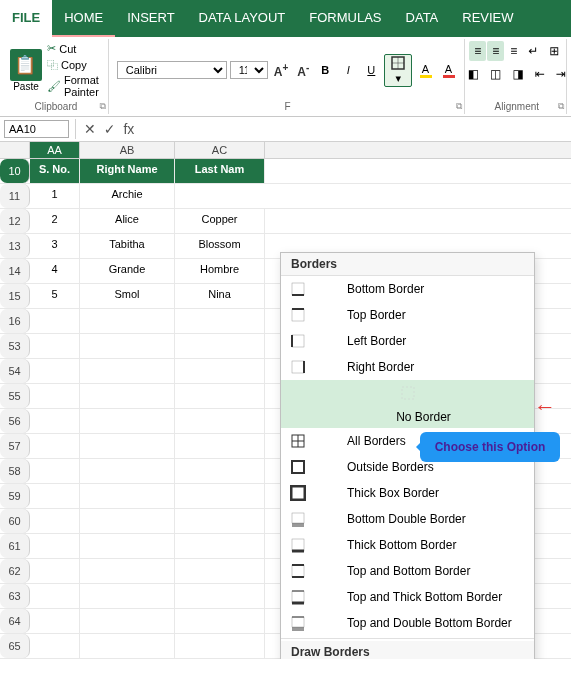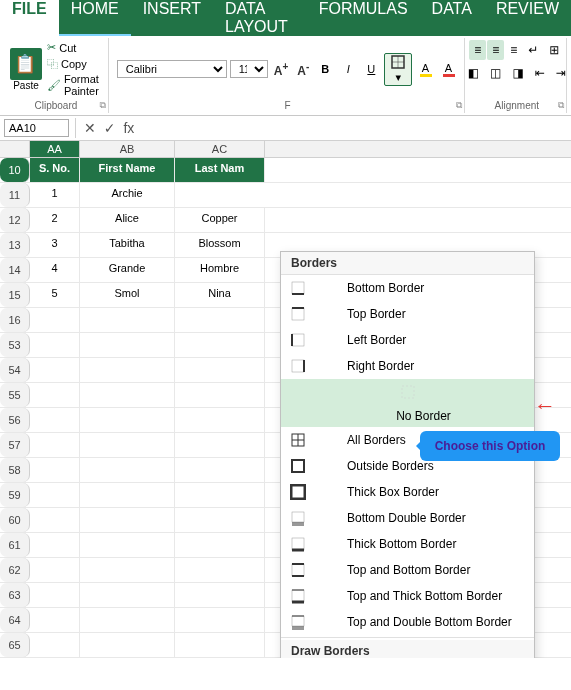--- a/index.html
+++ b/index.html
@@ -1,18 +1,18 @@
 <!DOCTYPE html>
 <html><head>
   <meta charset="utf-8">
   <style>
     * { margin: 0; padding: 0; box-sizing: border-box; }
     body { font-family: 'Segoe UI', Arial, sans-serif; font-size: 12px; background: #fff; width: 571px; height: 690px; overflow: hidden; }
     .ribbon-tabs { display: flex; background: #217346; }
-    .ribbon-tab { padding: 0 12px; color: #fff; font-size: 16px; cursor: pointer; }
+    .ribbon-tab { padding: 10px 12px; color: #fff; font-size: 13px; cursor: pointer; }
     .ribbon-tab.active { background: #fff; color: #217346; font-weight: bold; }
 
     .ribbon-content { display: flex; align-items: stretch; padding: 2px 4px; gap: 2px; background: #fff; border-bottom: 1px solid #c8c8c8; min-height: 66px; }
     .ribbon-group { display: flex; flex-direction: column; align-items: center; border-right: 1px solid #d8d8d8; padding: 2px 6px; position: relative; }
     .ribbon-group-label { font-size: 10px; color: #666; margin-top: auto; padding-top: 2px; }
     .ribbon-group-content { display: flex; align-items: center; gap: 2px; flex: 1; }
     .ribbon-group-expand { position: absolute; bottom: 2px; right: 2px; font-size: 9px; color: #888; cursor: pointer; }
 
     .paste-btn { display: flex; flex-direction: column; align-items: center; }
     .paste-icon { width: 32px; height: 32px; background: #217346; border-radius: 2px; display: flex; align-items: center; justify-content: center; color: white; font-size: 18px; }
@@ -70,21 +70,21 @@
     .callout { position: absolute; top: 290px; left: 420px; background: #2196F3; color: #4c1d95; border-radius: 6px; padding: 8px 12px; font-size: 12px; font-weight: bold; text-align: center; width: 140px; z-index: 200; }
     .callout::before { content: ''; position: absolute; left: -10px; top: 50%; transform: translateY(-50%); border: 6px solid transparent; border-right-color: #2196F3; }
 
     .no-border-row { position: relative; }
   </style>
 </head>
 <body>
 
 <div class="ribbon-tabs">
   <div class="ribbon-tab active">FILE</div>
-  <div class="ribbon-tab" style="background:#217346; color:white; border-bottom: 2px solid #7dd3fc;">HOME</div>
+  <div class="ribbon-tab" style="background:#217346; color:white; border-bottom: 2px solid #fca5a5;">HOME</div>
   <div class="ribbon-tab">INSERT</div>
   <div class="ribbon-tab">DATA LAYOUT</div>
   <div class="ribbon-tab">FORMULAS</div>
   <div class="ribbon-tab">DATA</div>
   <div class="ribbon-tab">REVIEW</div>
 </div>
 
 <div class="ribbon-content">
 
   <div class="ribbon-group">
@@ -182,21 +182,21 @@
   <div class="col-headers">
     <div class="row-num-header"></div>
     <div class="col-header col-aa selected">AA</div>
     <div class="col-header col-ab">AB</div>
     <div class="col-header col-ac">AC</div>
   </div>
 
   <div class="grid-row">
     <div class="row-num selected">10</div>
     <div class="cell col-aa header-cell">S. No.</div>
-    <div class="cell col-ab header-cell">First Name</div>
+    <div class="cell col-ab header-cell">Right Name</div>
     <div class="cell col-ac header-cell">Last Nam</div>
   </div>
 
   <div class="grid-row">
     <div class="row-num">11</div>
     <div class="cell col-aa data-cell">1</div>
     <div class="cell col-ab data-cell">Archie</div>
   </div>
   <div class="grid-row">
     <div class="row-num">12</div>

